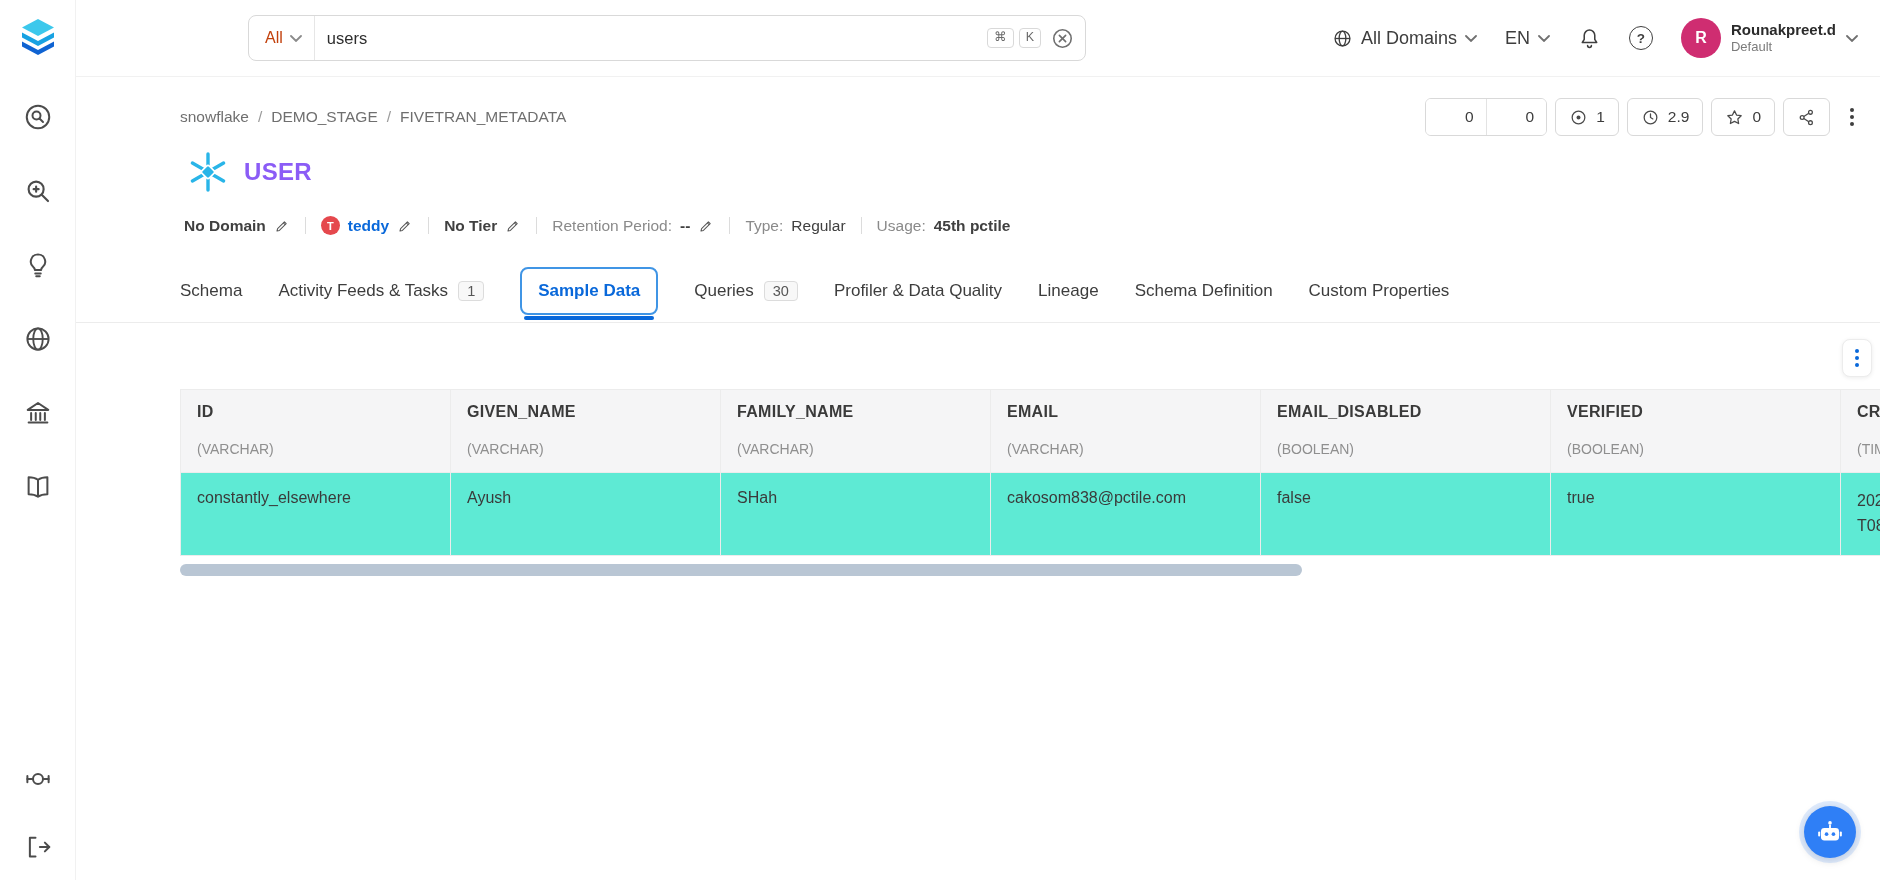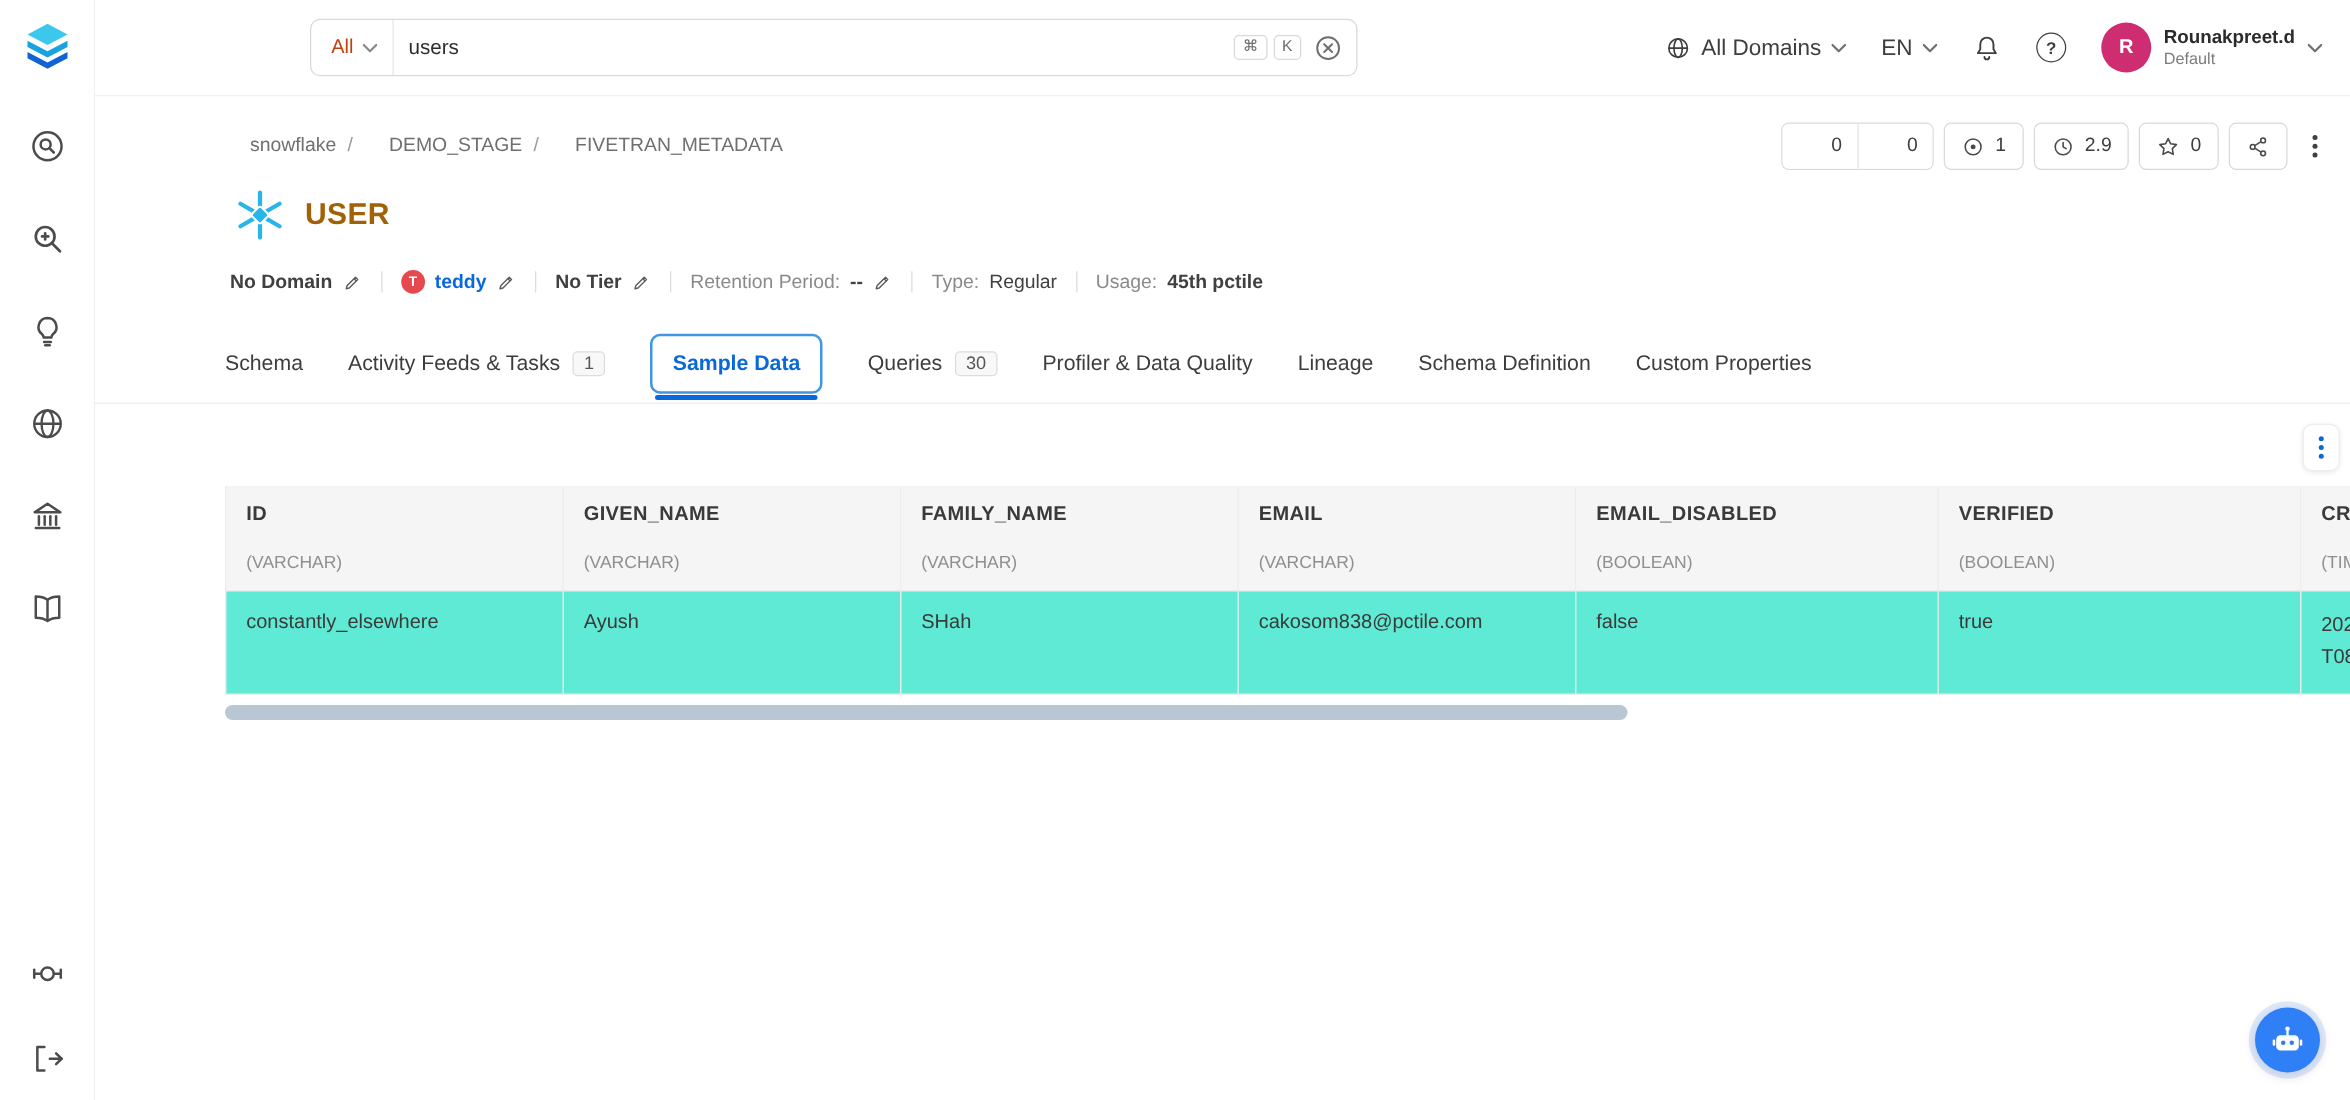--- a/index.html
+++ b/index.html
@@ -40,35 +40,35 @@
     display:flex; align-items:center; justify-content:center; font-size:16px; font-weight:700; }
   .user-meta { display:flex; flex-direction:column; line-height:1.25; }
   .user-name { font-size:15px; font-weight:700; color:#2b2b2b; }
   .user-role { font-size:13px; color:#7b7b7b; }
 
   
   .page { position:absolute; left:76px; top:76px; width:1804px; height:804px; background:#fff; }
 
   .crumb-row { display:flex; align-items:center; justify-content:space-between; padding:22px 14px 0 104px; }
   .breadcrumb { display:flex; align-items:center; gap:9px; font-size:15.5px; color:#6f6f6f; }
-  .bc-item { cursor:pointer;margin-left:20px; }
+  .bc-item { cursor:pointer; }
   .bc-sep { color:#9a9a9a; }
   .stats { display:flex; align-items:center; gap:8px; }
   .stat-btn { height:38px; display:flex; align-items:center; gap:8px; padding:0 13px; border:1px solid #d9d9d9;
     border-radius:6px; background:#fff; font-size:15.5px; color:#3d3d3d; cursor:pointer; }
   .stat-btn svg { stroke:#4a4a4a; }
   .vote-group { display:flex; border:1px solid #d9d9d9; border-radius:6px; overflow:hidden; }
   .vote-seg { height:36px; display:flex; align-items:center; gap:8px; padding:0 12px; font-size:15.5px; cursor:pointer; background:#fff; }
   .vote-seg + .vote-seg { border-left:1px solid #e3e3e3; }
   .kebab-stat { width:28px; height:38px; display:flex; align-items:center; justify-content:center; cursor:pointer; }
   .dots { display:flex; flex-direction:column; gap:3px; }
   .dots i { width:4px; height:4px; border-radius:50%; background:#3f3f3f; }
 
   .title-row { display:flex; align-items:center; gap:14px; padding-left:110px; margin-top:14px; }
-  .entity-title { font-size:24px; font-weight:700; color:#a16207; letter-spacing:.3px; }
+  .entity-title { font-size:24px; font-weight:700; color:#8b5cf6; letter-spacing:.3px; }
 
   .meta-row { display:flex; align-items:center; padding-left:108px; margin-top:22px; font-size:15.5px; flex-wrap:nowrap; }
   .meta-item { display:flex; align-items:center; gap:8px; }
   .meta-sep { width:1px; height:17px; background:#dcdcdc; margin:0 15px; }
   .meta-strong { font-weight:600; color:#404040; }
   .meta-label { color:#8a8a8a; }
   .meta-value { color:#404040; font-weight:600; }
   .meta-value-plain { color:#404040; }
   .owner-link { color:#0968da; font-weight:600; cursor:pointer; }
   .mini-avatar { width:19px; height:19px; border-radius:50%; background:#e5484d; color:#fff; font-size:11px;

